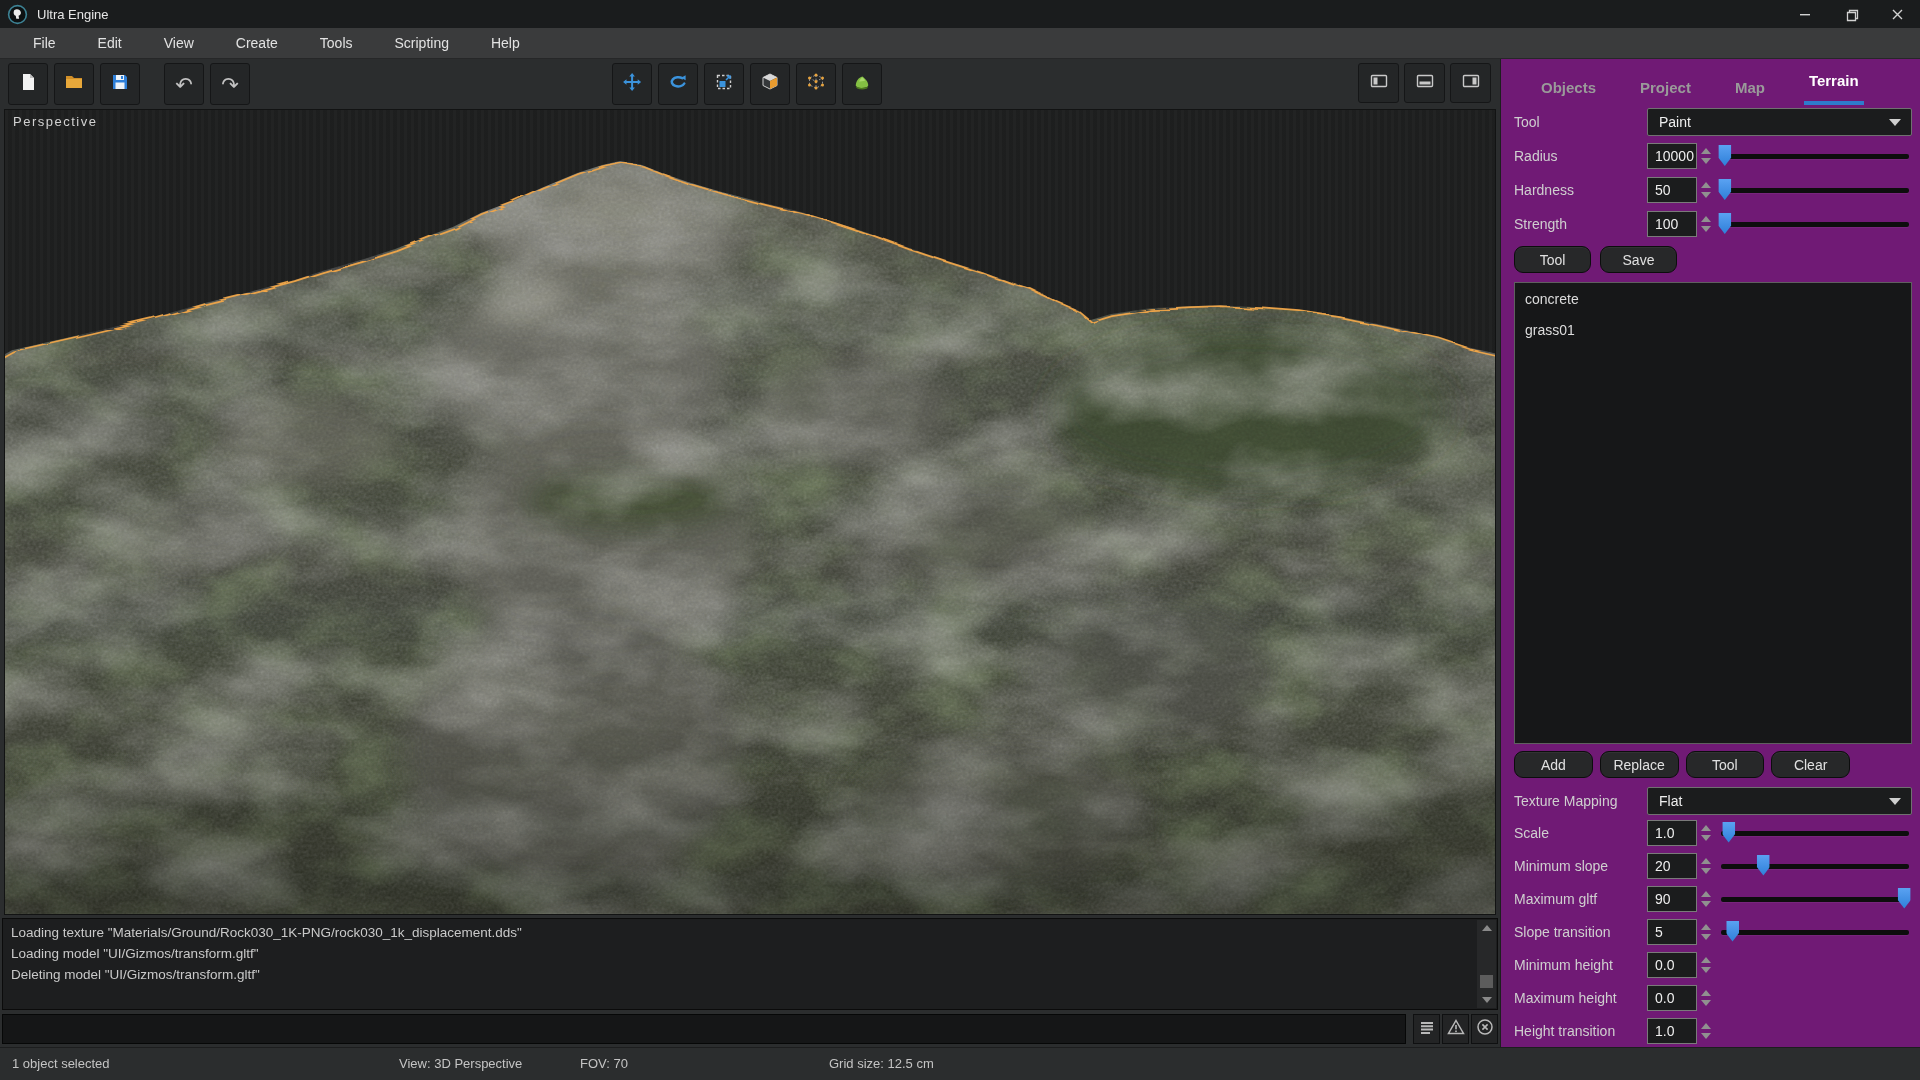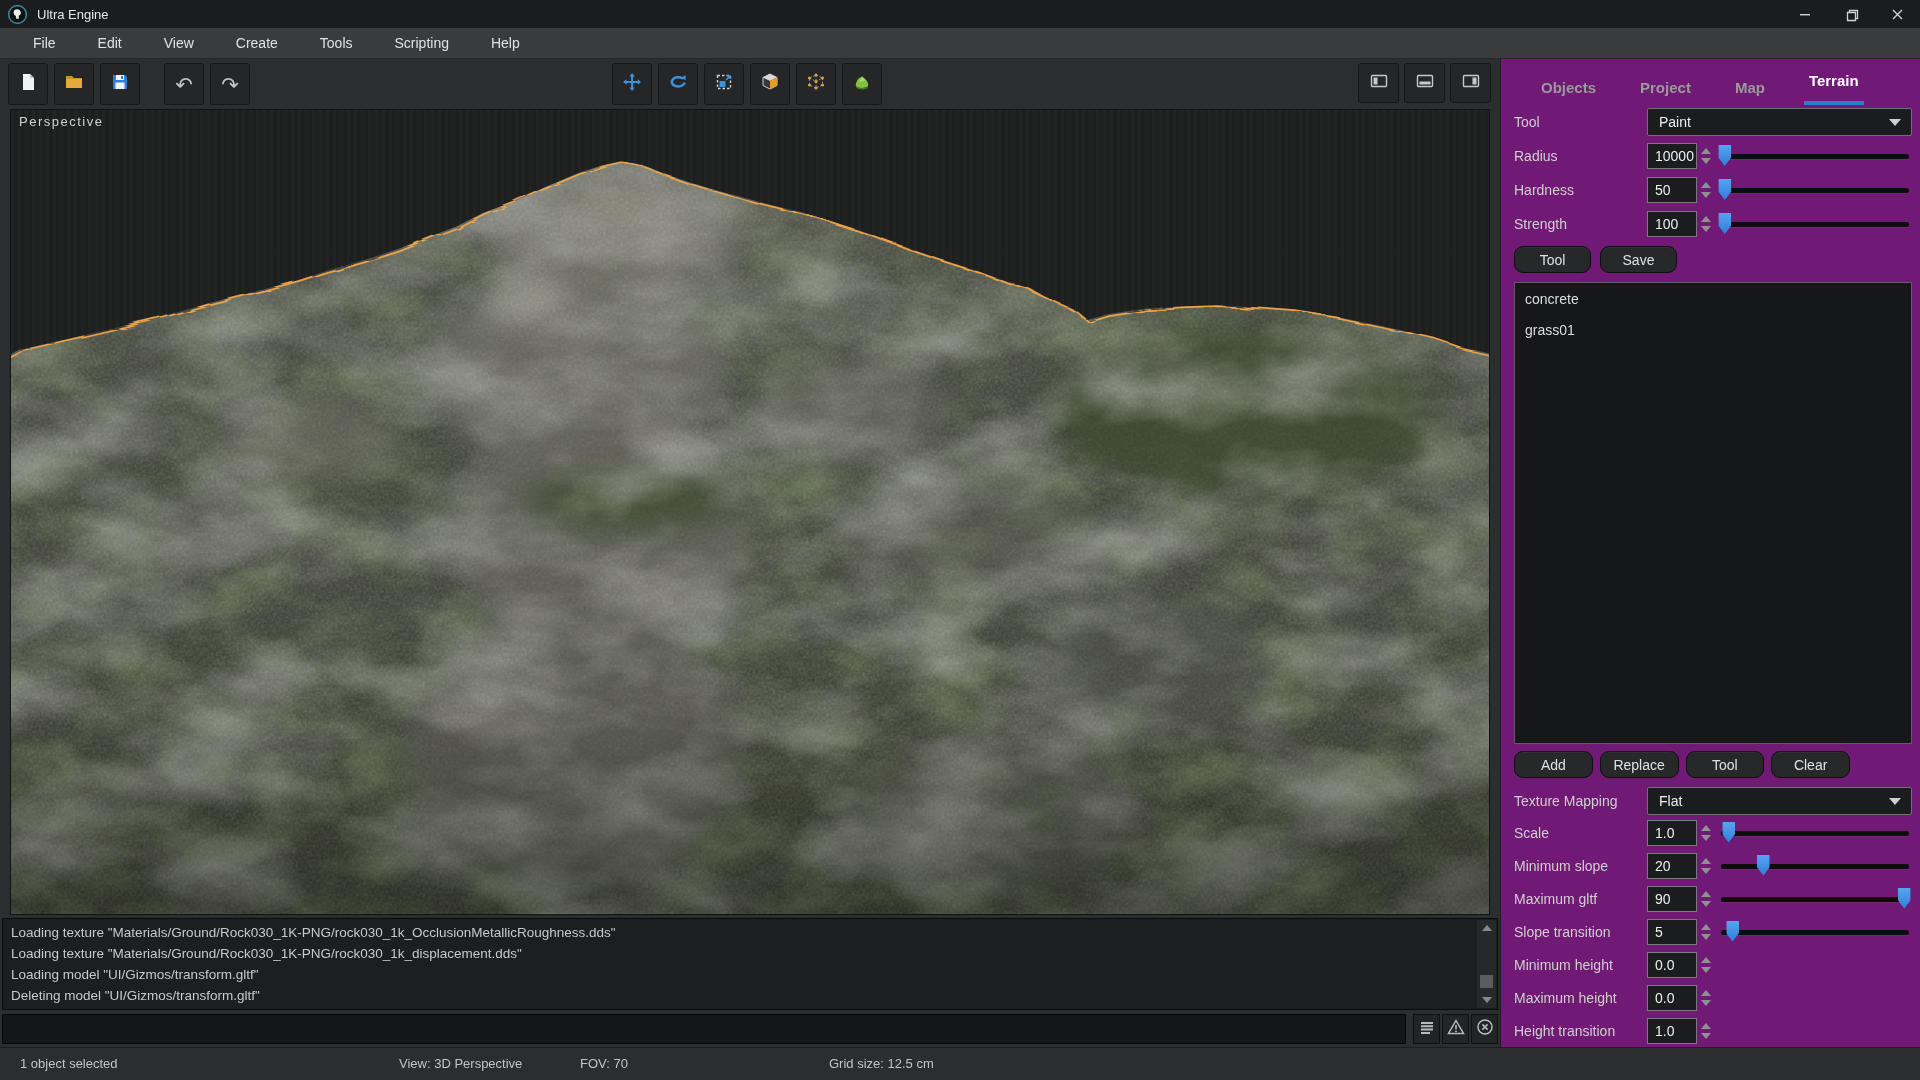--- a/index.html
+++ b/index.html
@@ -23,21 +23,21 @@
   
   .toolbar{height:50px;flex:none;display:flex;align-items:center;position:relative;padding-left:8px;}
   .tb-btn{width:40px;height:42px;background:#242627;border:1px solid #151617;border-radius:3px;display:flex;align-items:center;justify-content:center;margin-right:6px;box-sizing:border-box;}
   .tb-gap{width:18px;flex:none;}
   .tb-center{position:absolute;left:50%;transform:translateX(-50%);display:flex;}
   .tb-right{position:absolute;right:4px;top:4px;display:flex;}
   .tb-right .tb-btn{width:41px;height:40px;margin-right:5px;}
   .uicon{font-size:21px;color:#c2c2c2;line-height:1;}
 
   
-  .viewport{flex:1;position:relative;margin:0 10px;border:1px solid #121313;overflow:hidden;
+  .viewport{flex:1;position:relative;margin:0 4px;border:1px solid #121313;overflow:hidden;
     background:#1e1f1f repeating-linear-gradient(90deg,rgba(255,255,255,0.018) 0 3px,rgba(0,0,0,0.02) 3px 7px);padding-left:10px;}
   .vp-label{position:absolute;left:8px;top:4px;color:#d2d2d2;font-size:13px;letter-spacing:1.5px;z-index:2;}
   svg.terrain{position:absolute;inset:0;width:100%;height:100%;}
 
   
   .console-log{height:92px;flex:none;margin:3px 2px 0;background:#1d1e1f;border:1px solid #0b0b0b;position:relative;padding:3px 28px 3px 8px;box-sizing:border-box;overflow:hidden;}
   .console-line{color:#c9c9c9;font-size:13.5px;line-height:21px;white-space:nowrap;}
   .log-scrollbar{position:absolute;right:1px;top:1px;bottom:1px;width:19px;background:#272829;}
   .sb-arrow{position:absolute;left:0;width:19px;height:16px;display:flex;align-items:center;justify-content:center;}
   .sb-up{top:0;}.sb-down{bottom:0;}
@@ -294,21 +294,20 @@
             <rect width="1497" height="803" filter="url(#grain)" opacity="0.28" style="mix-blend-mode:overlay"></rect>
             <rect y="600" width="1497" height="203" fill="url(#gBot)"></rect>
           </g>
 
           <path d="M-4 246 L7 240 60 228 147 208 200 193 245 182 290 170 318 161 360 149 392 139 425 126 450 117 478 103 510 91 539 78 575 63 600 55 618 51 640 55 660 63 686 72 720 82 759 92 800 102 833 112 870 124 906 137 945 150 980 161 1010 172 1030 178 1055 190 1078 200 1090 210 1110 204 1150 198 1190 196 1220 195 1260 197 1300 200 1340 206 1380 214 1440 227 1470 237 1501 244" fill="none" stroke="#f0a64a" stroke-width="1.7" filter="url(#disp)"></path>
         </svg>
       </div>
 
       <div class="console-log">
         <div id="console-lines">
-            <div class="console-line">Loading texture "Materials/Ground/Rock030_1K-PNG/rock030_1k_OcclusionMetallicRoughness.dds"</div>
             <div class="console-line">Loading texture "Materials/Ground/Rock030_1K-PNG/rock030_1k_displacement.dds"</div>
             <div class="console-line">Loading model "UI/Gizmos/transform.gltf"</div>
             <div class="console-line">Deleting model "UI/Gizmos/transform.gltf"</div>
           </div>
         <div class="log-scrollbar">
           <div class="sb-arrow sb-up">
               <div class="tri-up"></div>
             </div>
           <div class="log-thumb"></div>
           <div class="sb-arrow sb-down">
@@ -513,18 +512,18 @@
                 <div class="sa-up"></div>
                 <div class="sa-down"></div>
               </div>
             </div>
           </div>
         </div>
     </div>
   </div>
 
   <div class="statusbar">
-    <span style="left:20px">1 object selected</span>
+    <span style="left:12px">1 object selected</span>
     <span style="left:399px">View: 3D Perspective</span>
     <span style="left:580px">FOV: 70</span>
     <span style="left:829px">Grid size: 12.5 cm</span>
   </div>
 </div>
 
 </body></html>

